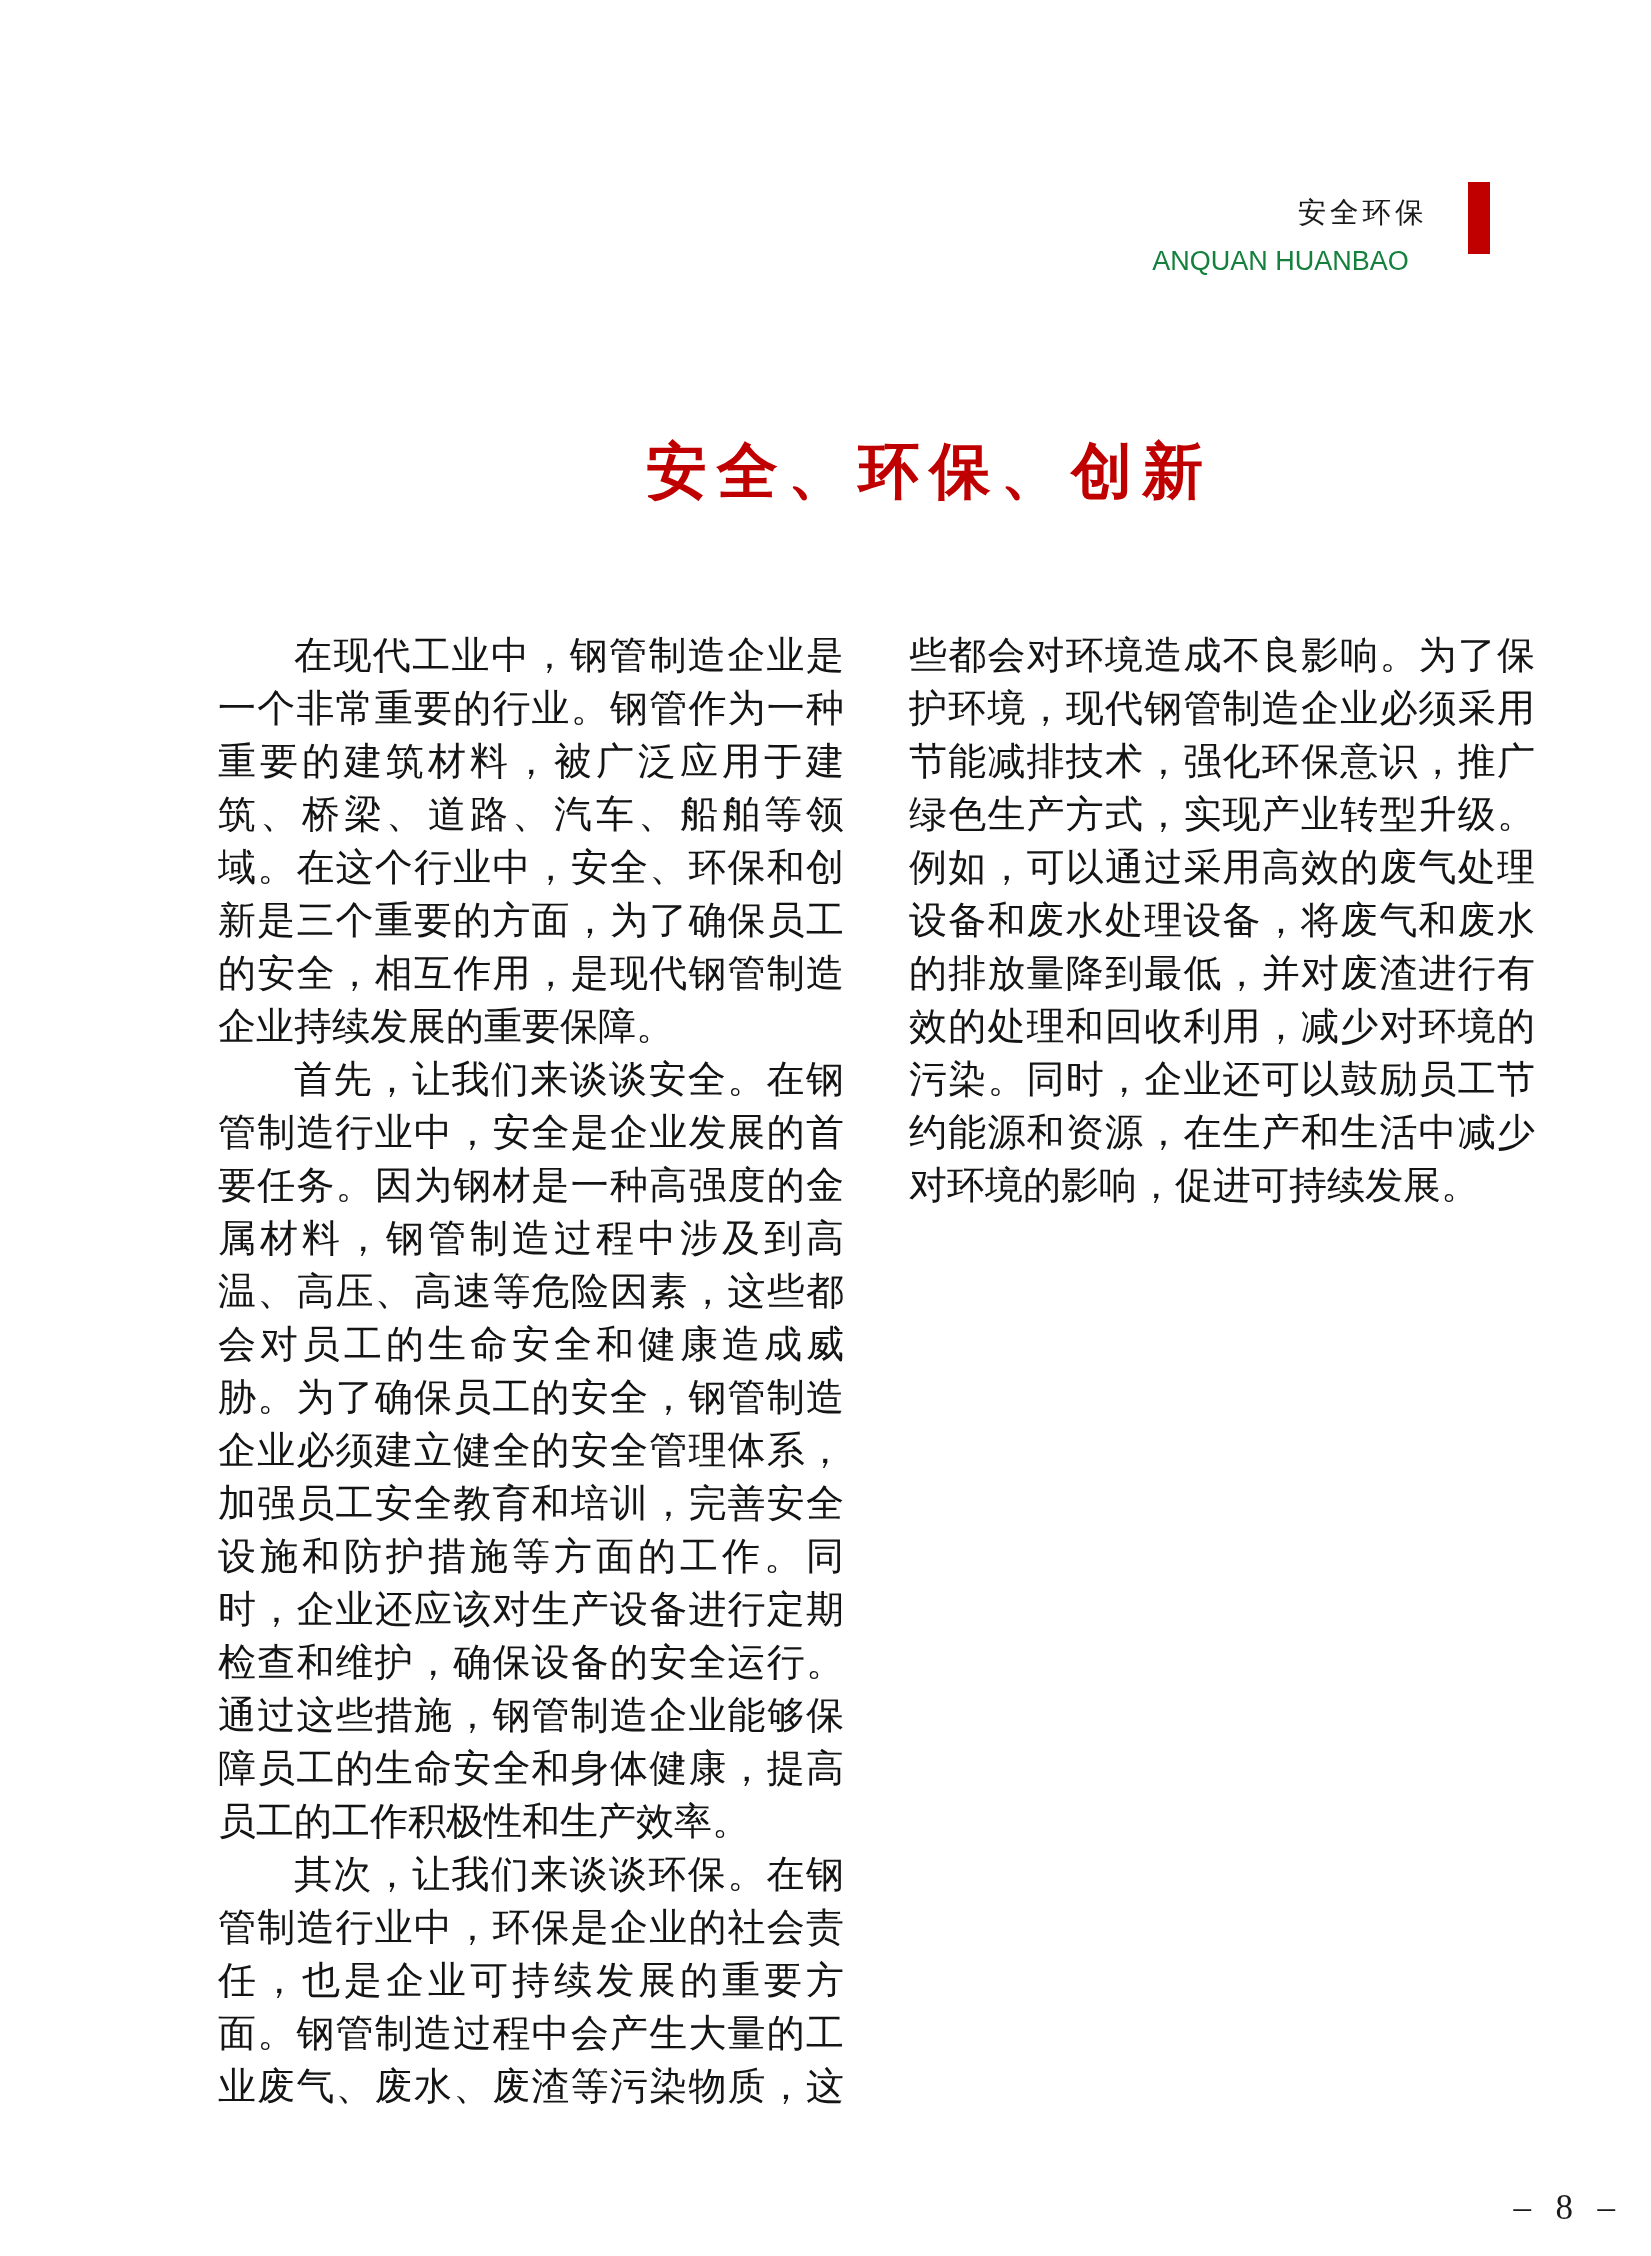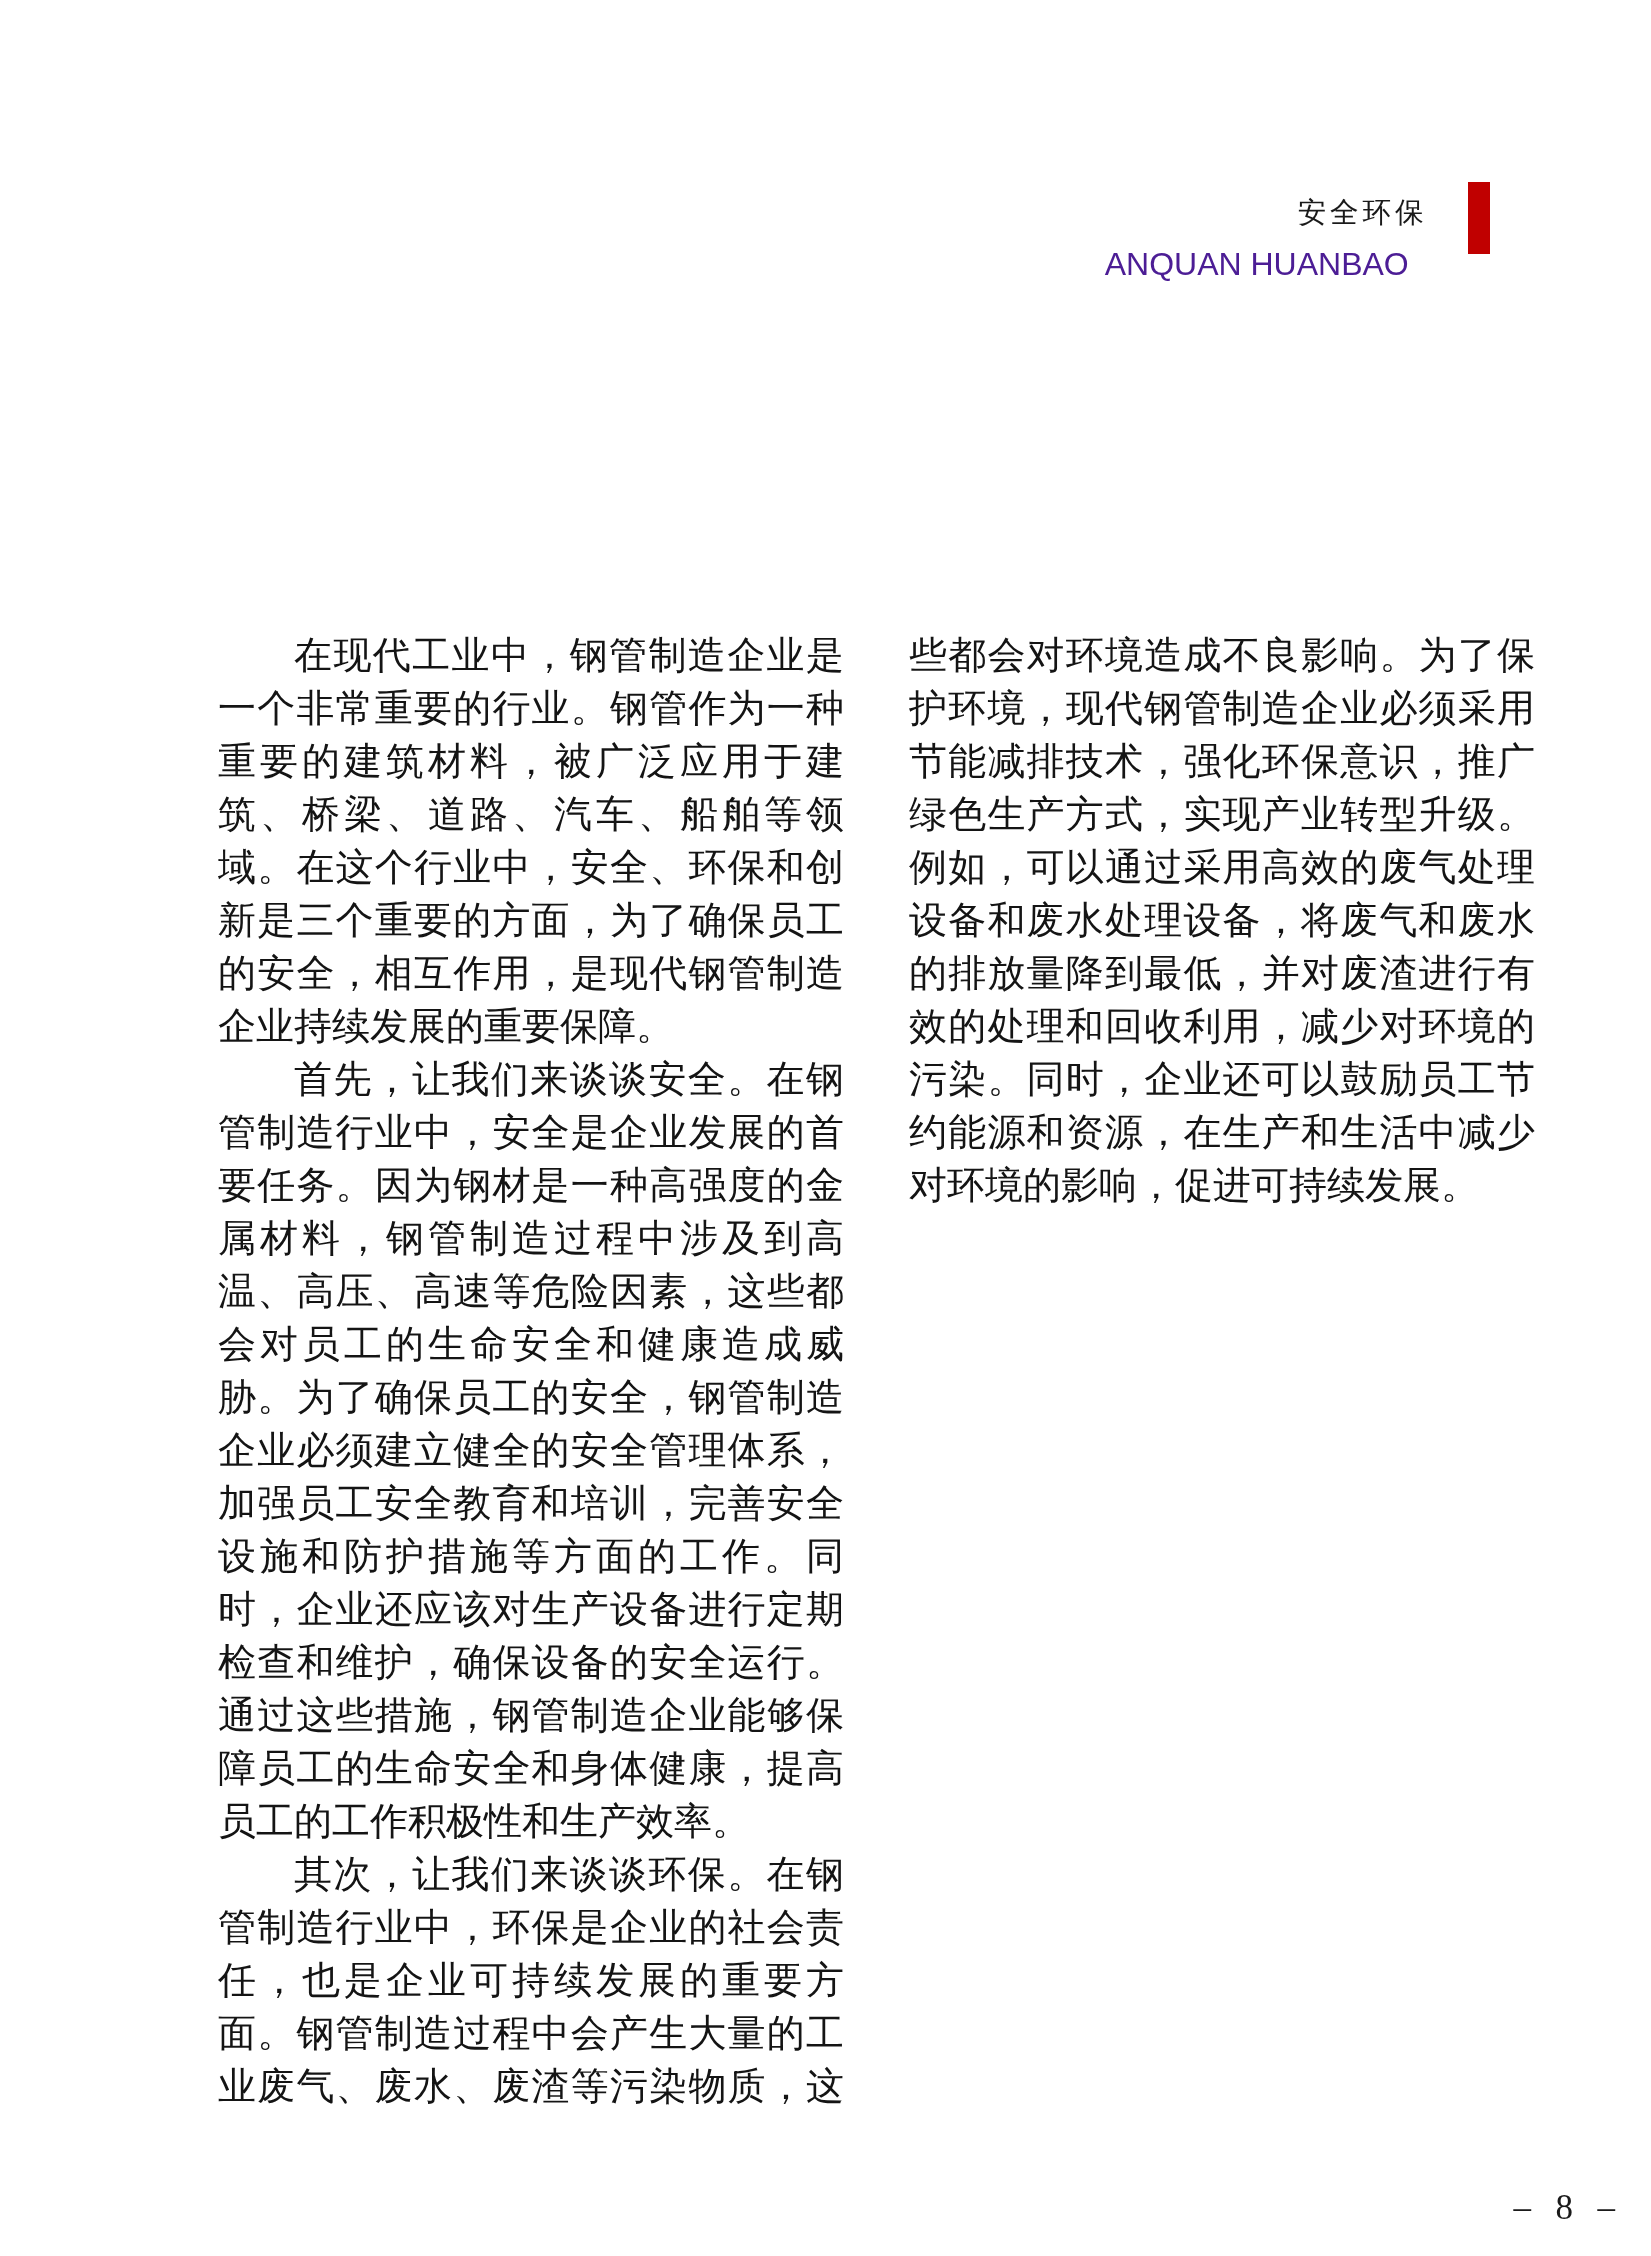--- a/index.html
+++ b/index.html
@@ -30,24 +30,24 @@
   .header-cn {
     font-family: "Liberation Serif", serif;
     font-size: 28.6px;
     line-height: 1.15;
     letter-spacing: 3.9px;
     margin-right: -3.9px;
     color: #1a1a1a;
   }
   .header-en {
     font-family: "Liberation Sans", sans-serif;
-    font-size: 32px;
+    font-size: 27px;
     line-height: 1.2;
     margin-top: 5.9px;
-    color: #4c1d95;
+    color: #15803d;
   }
   .header-bar {
     width: 21.7px; height: 72px;
     background: #c00000;
   }
 
   
   .article-title {
     position: absolute;
     top: 366px; left: 211px; width: 1317px;
@@ -109,20 +109,21 @@
 
   <div class="page-header">
     <div class="header-text">
       <div class="header-cn">安全环保</div>
       <div class="header-en">ANQUAN HUANBAO</div>
     </div>
     <div class="header-bar"></div>
   </div>
 
   <div class="article-title">
+    <div class="title-line1">安全、环保、创新</div>
   </div>
 
   <div class="article-body">
     <p>在现代工业中，钢管制造企业是一个非常重要的行业。钢管作为一种重要的建筑材料，被广泛应用于建筑、桥梁、道路、汽车、船舶等领域。在这个行业中，安全、环保和创新是三个重要的方面，为了确保员工的安全，相互作用，是现代钢管制造企业持续发展的重要保障。</p>
     <p>首先，让我们来谈谈安全。在钢管制造行业中，安全是企业发展的首要任务。因为钢材是一种高强度的金属材料，钢管制造过程中涉及到高温、高压、高速等危险因素，这些都会对员工的生命安全和健康造成威胁。为了确保员工的安全，钢管制造企业必须建立健全的安全管理体系，加强员工安全教育和培训，完善安全设施和防护措施等方面的工作。同时，企业还应该对生产设备进行定期检查和维护，确保设备的安全运行。通过这些措施，钢管制造企业能够保障员工的生命安全和身体健康，提高员工的工作积极性和生产效率。</p>
     <p>其次，让我们来谈谈环保。在钢管制造行业中，环保是企业的社会责任，也是企业可持续发展的重要方面。钢管制造过程中会产生大量的工业废气、废水、废渣等污染物质，这些都会对环境造成不良影响。为了保护环境，现代钢管制造企业必须采用节能减排技术，强化环保意识，推广绿色生产方式，实现产业转型升级。例如，可以通过采用高效的废气处理设备和废水处理设备，将废气和废水的排放量降到最低，并对废渣进行有效的处理和回收利用，减少对环境的污染。同时，企业还可以鼓励员工节约能源和资源，在生产和生活中减少对环境的影响，促进可持续发展。</p>
 
   </div>
 
   <div class="page-number">– 8 –</div>

